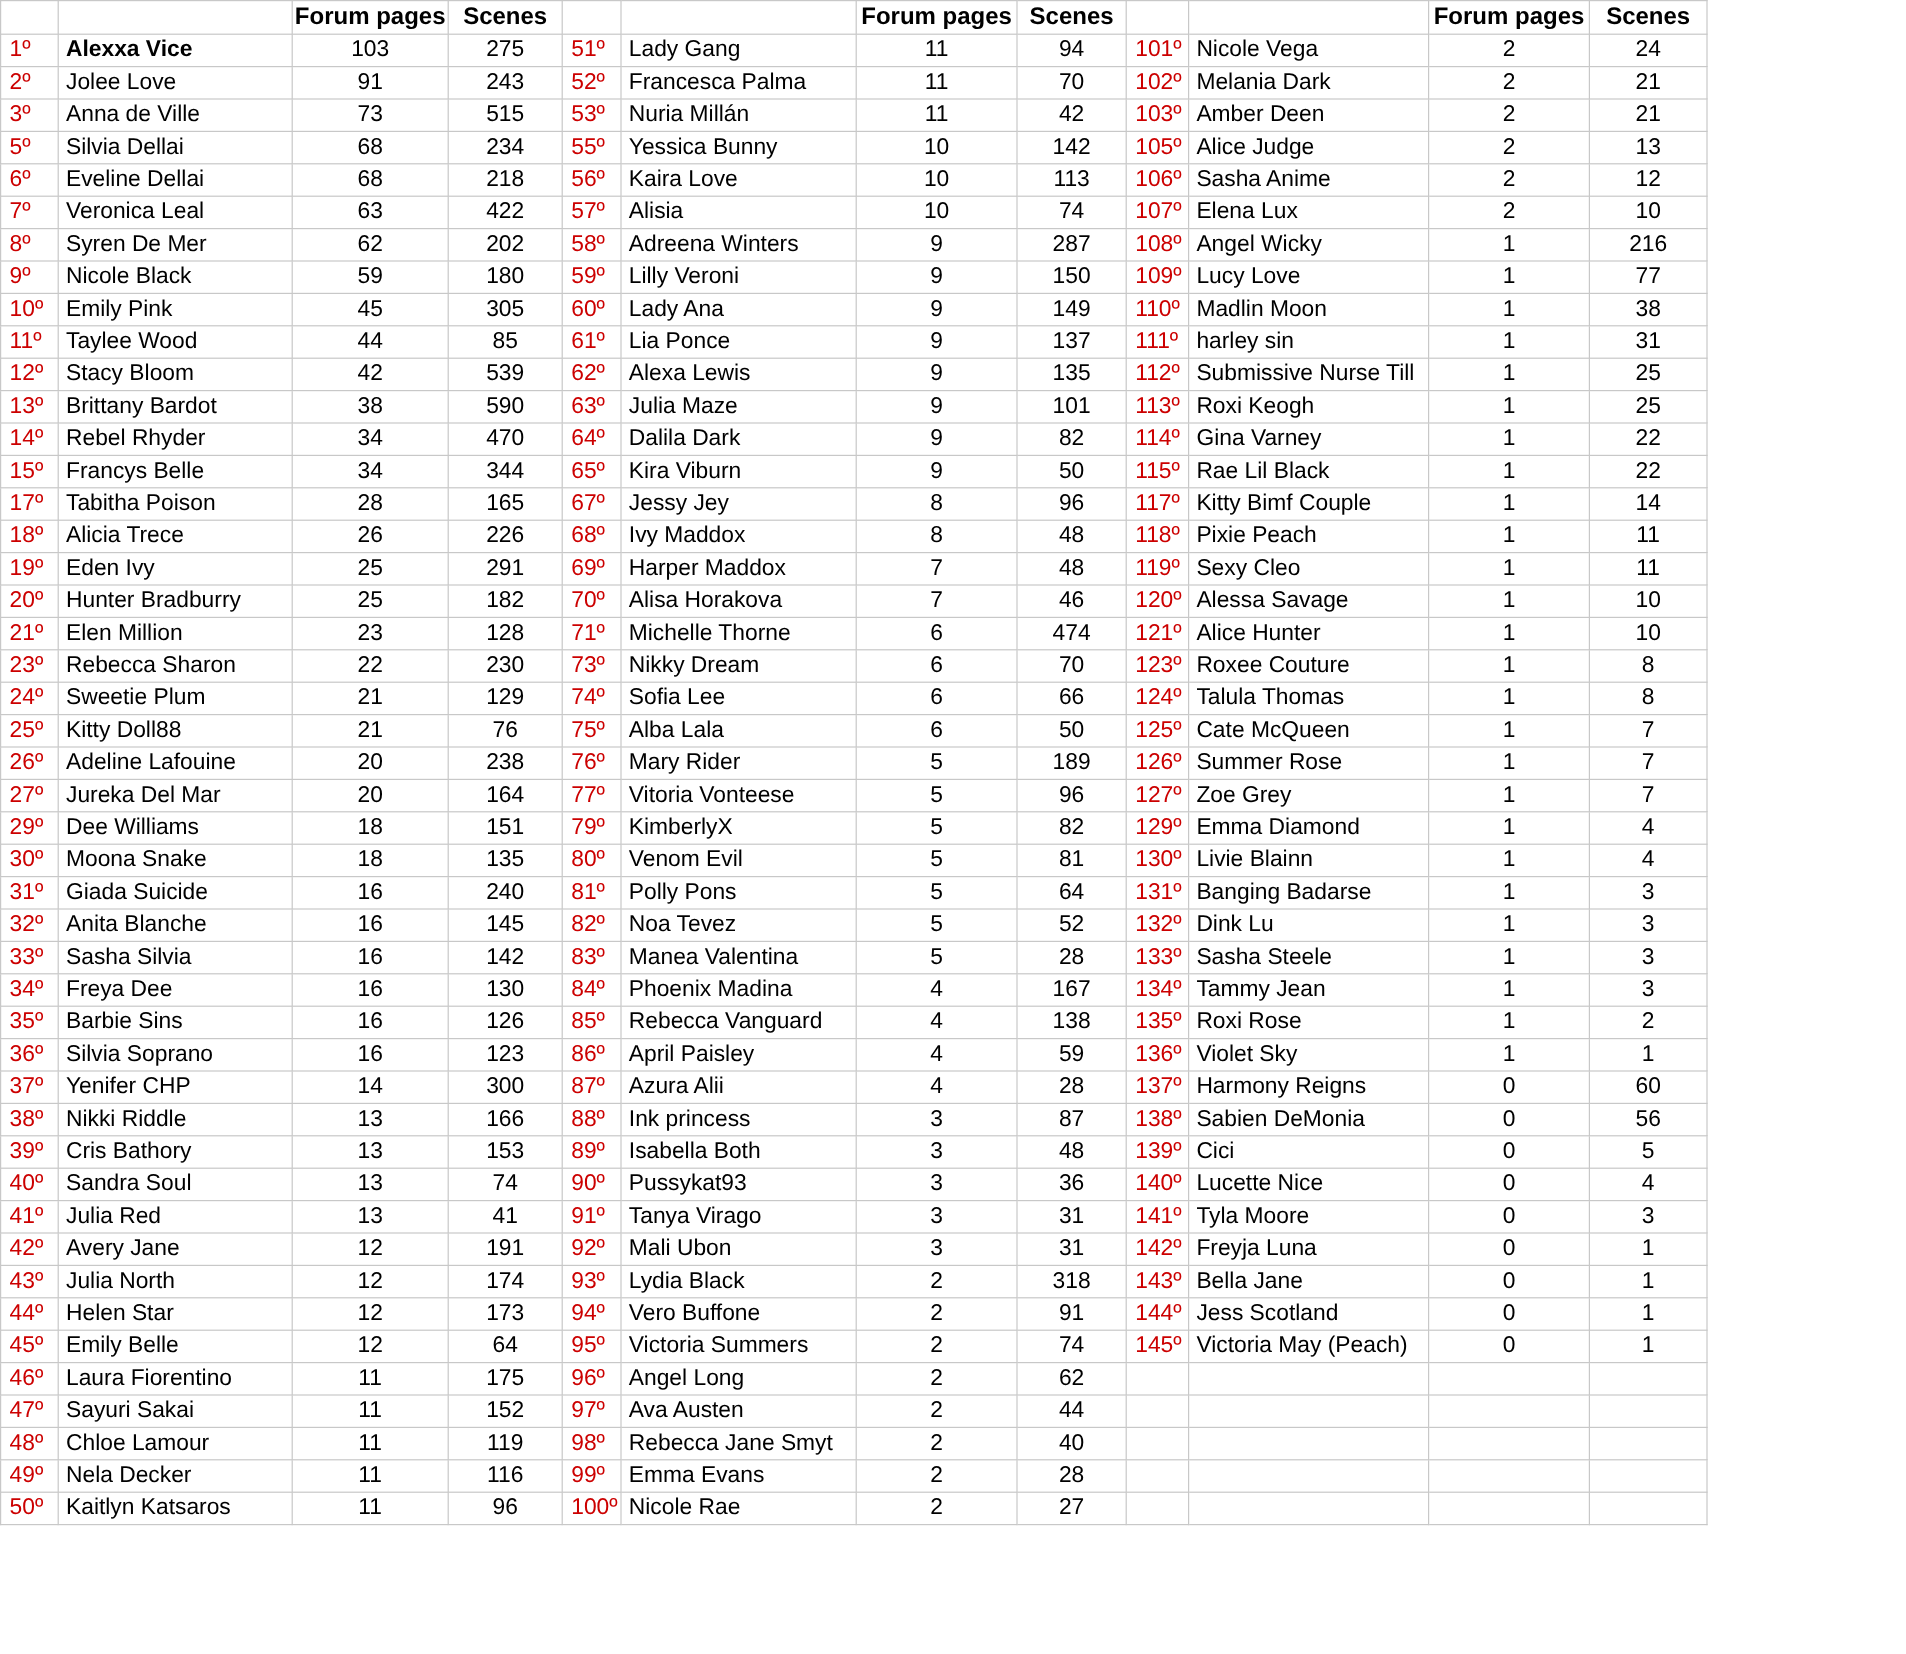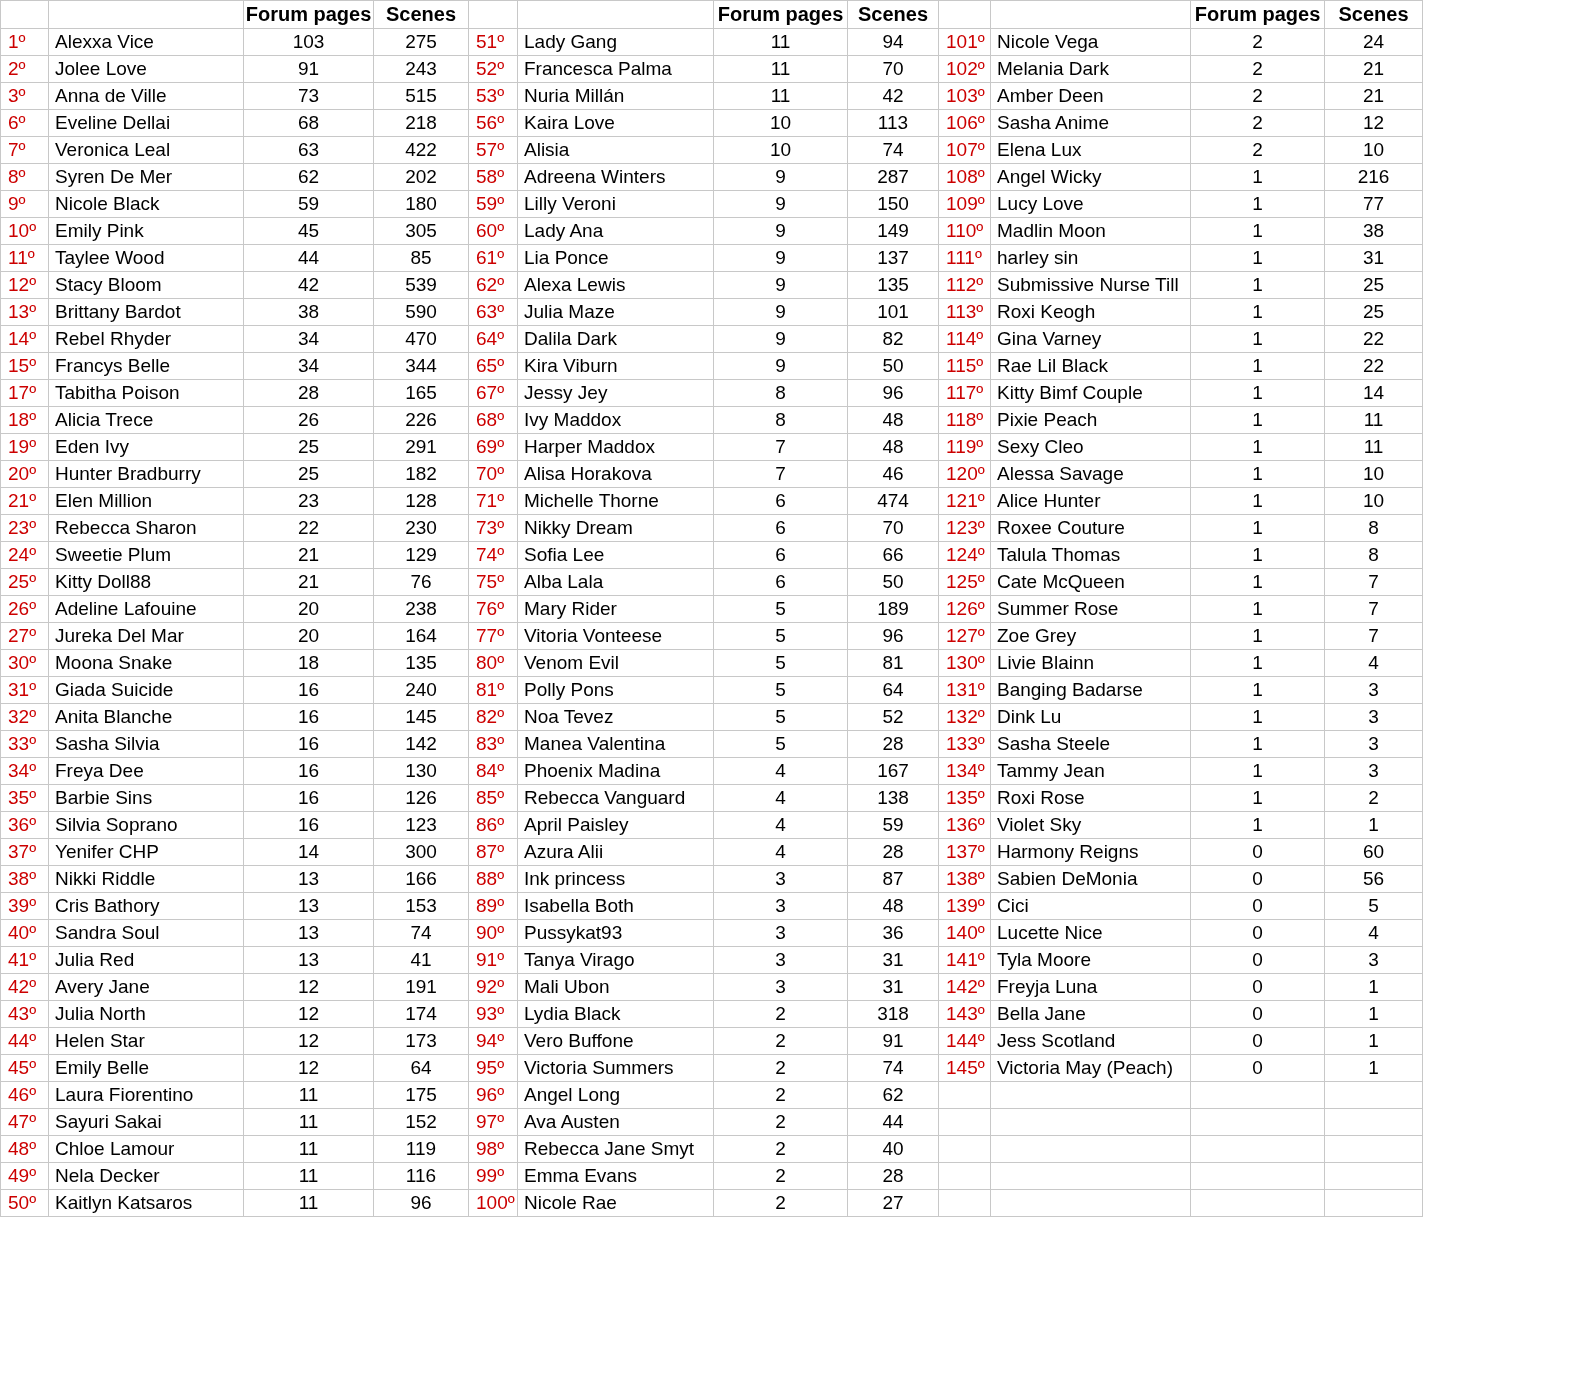--- a/index.html
+++ b/index.html
@@ -49,21 +49,21 @@
     text-align:left;
   }
   .rank-grid td.name{
     padding-left:6px;
     text-align:left;
   }
   .rank-grid td.num{
     text-align:center;
   }
   .rank-grid td.bold-name{
-    font-weight:normal;
+    font-weight:bold;
   }
 </style>
 </head>
 <body>
 
 <div class="sheet">
   <table class="rank-grid">
     <colgroup>
       <col style="width:48px">
         <col style="width:195px">
@@ -131,20 +131,34 @@
           <td class="rank">53º</td>
           <td class="name">Nuria Millán</td>
           <td class="num">11</td>
           <td class="num">42</td>
           <td class="rank">103º</td>
           <td class="name">Amber Deen</td>
           <td class="num">2</td>
           <td class="num">21</td>
         </tr>
         <tr>
+          <td class="rank">5º</td>
+          <td class="name">Silvia Dellai</td>
+          <td class="num">68</td>
+          <td class="num">234</td>
+          <td class="rank">55º</td>
+          <td class="name">Yessica Bunny</td>
+          <td class="num">10</td>
+          <td class="num">142</td>
+          <td class="rank">105º</td>
+          <td class="name">Alice Judge</td>
+          <td class="num">2</td>
+          <td class="num">13</td>
+        </tr>
+        <tr>
           <td class="rank">6º</td>
           <td class="name">Eveline Dellai</td>
           <td class="num">68</td>
           <td class="num">218</td>
           <td class="rank">56º</td>
           <td class="name">Kaira Love</td>
           <td class="num">10</td>
           <td class="num">113</td>
           <td class="rank">106º</td>
           <td class="name">Sasha Anime</td>
@@ -411,20 +425,34 @@
           <td class="rank">77º</td>
           <td class="name">Vitoria Vonteese</td>
           <td class="num">5</td>
           <td class="num">96</td>
           <td class="rank">127º</td>
           <td class="name">Zoe Grey</td>
           <td class="num">1</td>
           <td class="num">7</td>
         </tr>
         <tr>
+          <td class="rank">29º</td>
+          <td class="name">Dee Williams</td>
+          <td class="num">18</td>
+          <td class="num">151</td>
+          <td class="rank">79º</td>
+          <td class="name">KimberlyX</td>
+          <td class="num">5</td>
+          <td class="num">82</td>
+          <td class="rank">129º</td>
+          <td class="name">Emma Diamond</td>
+          <td class="num">1</td>
+          <td class="num">4</td>
+        </tr>
+        <tr>
           <td class="rank">30º</td>
           <td class="name">Moona Snake</td>
           <td class="num">18</td>
           <td class="num">135</td>
           <td class="rank">80º</td>
           <td class="name">Venom Evil</td>
           <td class="num">5</td>
           <td class="num">81</td>
           <td class="rank">130º</td>
           <td class="name">Livie Blainn</td>

